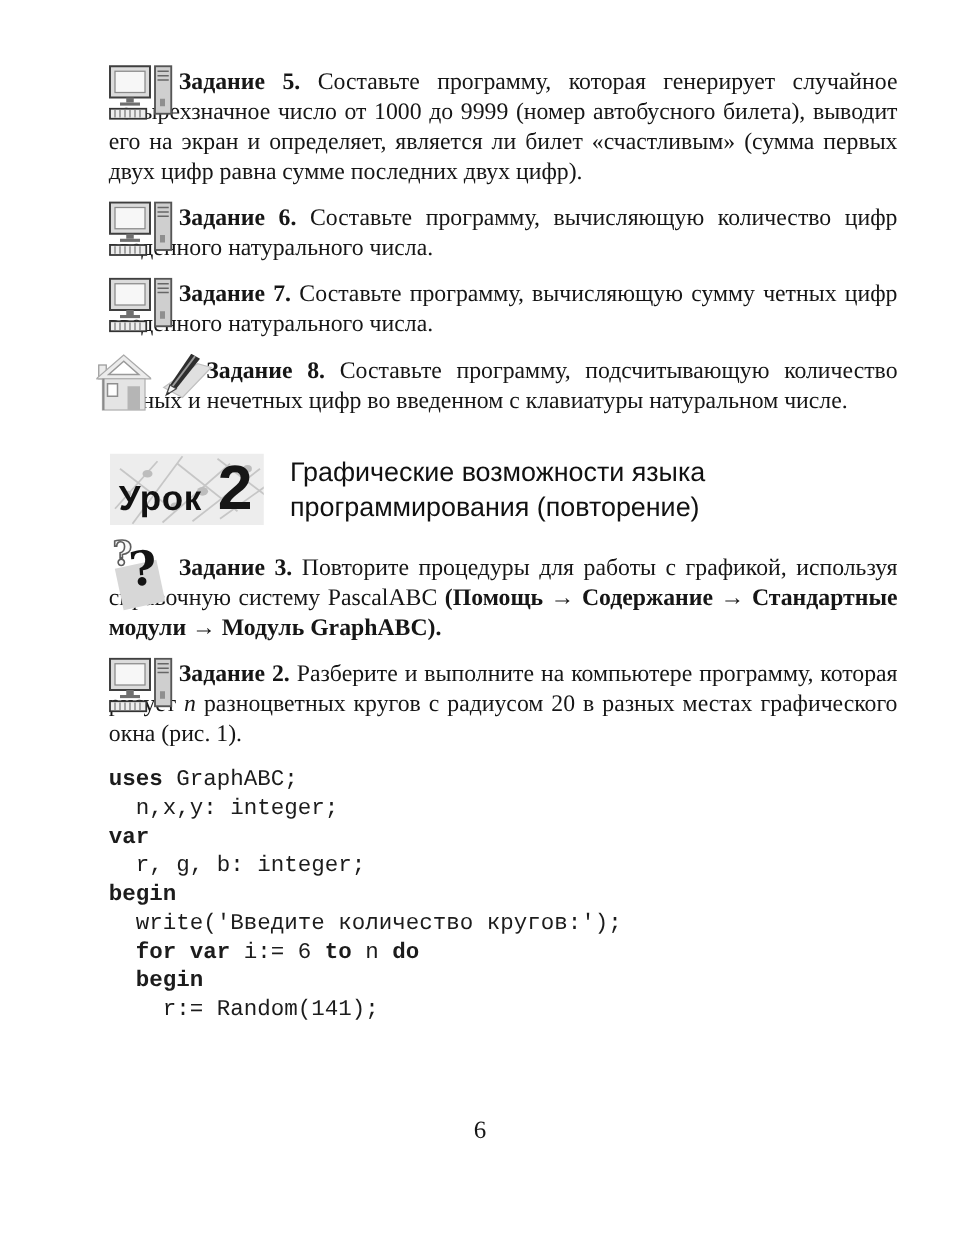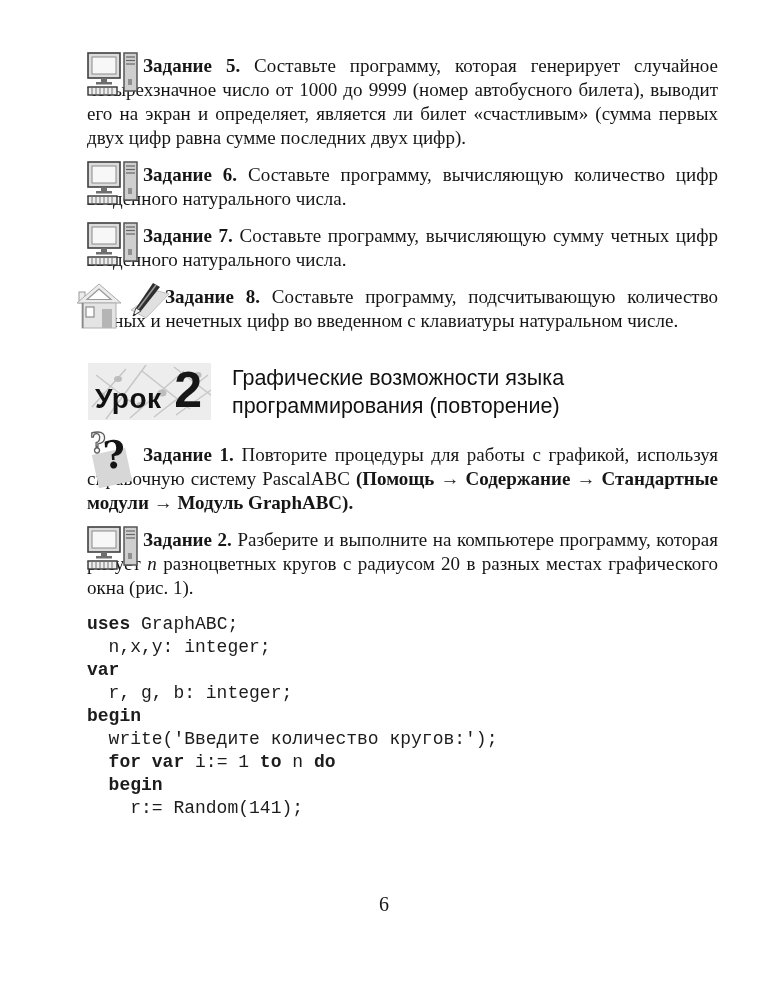--- a/index.html
+++ b/index.html
@@ -204,21 +204,21 @@
   </div>
 
   <div class="task">
     <span class="icon-slot" style="top:-4px;">
       <span class="q-icon">
         <span class="q-sheet"></span>
         <span class="q-back">?</span>
         <span class="q-front">?</span>
       </span>
     </span>
-    <span><span class="b">Задание 1.</span><span> Повторите процедуры для работы с графикой, используя справочную систему PascalABC </span><span class="b">(Помощь → Содержание → Стандартные модули → Модуль GraphABC).</span></span>
+    <span><span class="b">Задание 3.</span><span> Повторите процедуры для работы с графикой, используя справочную систему PascalABC </span><span class="b">(Помощь → Содержание → Стандартные модули → Модуль GraphABC).</span></span>
   </div>
 
   <div class="task">
     <span class="icon-slot">
       <svg width="53" height="45" viewBox="0 0 53 45">
         <rect x="37" y="1" width="13" height="38" fill="#cfcfcf" stroke="#555" stroke-width="1.5"></rect>
         <line x1="39" y1="5" x2="48" y2="5" stroke="#666" stroke-width="1.2"></line>
         <line x1="39" y1="8.5" x2="48" y2="8.5" stroke="#666" stroke-width="1.2"></line>
         <line x1="39" y1="12" x2="48" y2="12" stroke="#666" stroke-width="1.2"></line>
         <rect x="41" y="27" width="4" height="6" fill="#8f8f8f"></rect>
@@ -240,20 +240,20 @@
     <span><span class="b">Задание 2.</span><span> Разберите и выполните на компьютере программу, которая рисует </span><span class="i">n</span><span> разноцветных кругов с радиусом 20 в разных местах графического окна (рис. 1).</span></span>
   </div>
 
   <div class="code">
     <div class="line"><span class="b">uses</span><span> GraphABC;</span></div>
     <div class="line"><span>  n,x,y: integer;</span></div>
     <div class="line"><span class="b">var</span></div>
     <div class="line"><span>  r, g, b: integer;</span></div>
     <div class="line"><span class="b">begin</span></div>
     <div class="line"><span>  write('Введите количество кругов:');</span></div>
-    <div class="line"><span>  </span><span class="b">for var</span><span> i:= 1 </span><span class="b">to</span><span> n </span><span class="b">do</span></div>
+    <div class="line"><span>  </span><span class="b">for var</span><span> i:= 6 </span><span class="b">to</span><span> n </span><span class="b">do</span></div>
     <div class="line"><span>  </span><span class="b">begin</span></div>
     <div class="line"><span>    r:= Random(141);</span></div>
   </div>
 
 </div>
 
 <div class="pagenum">6</div>
 
 </body></html>

